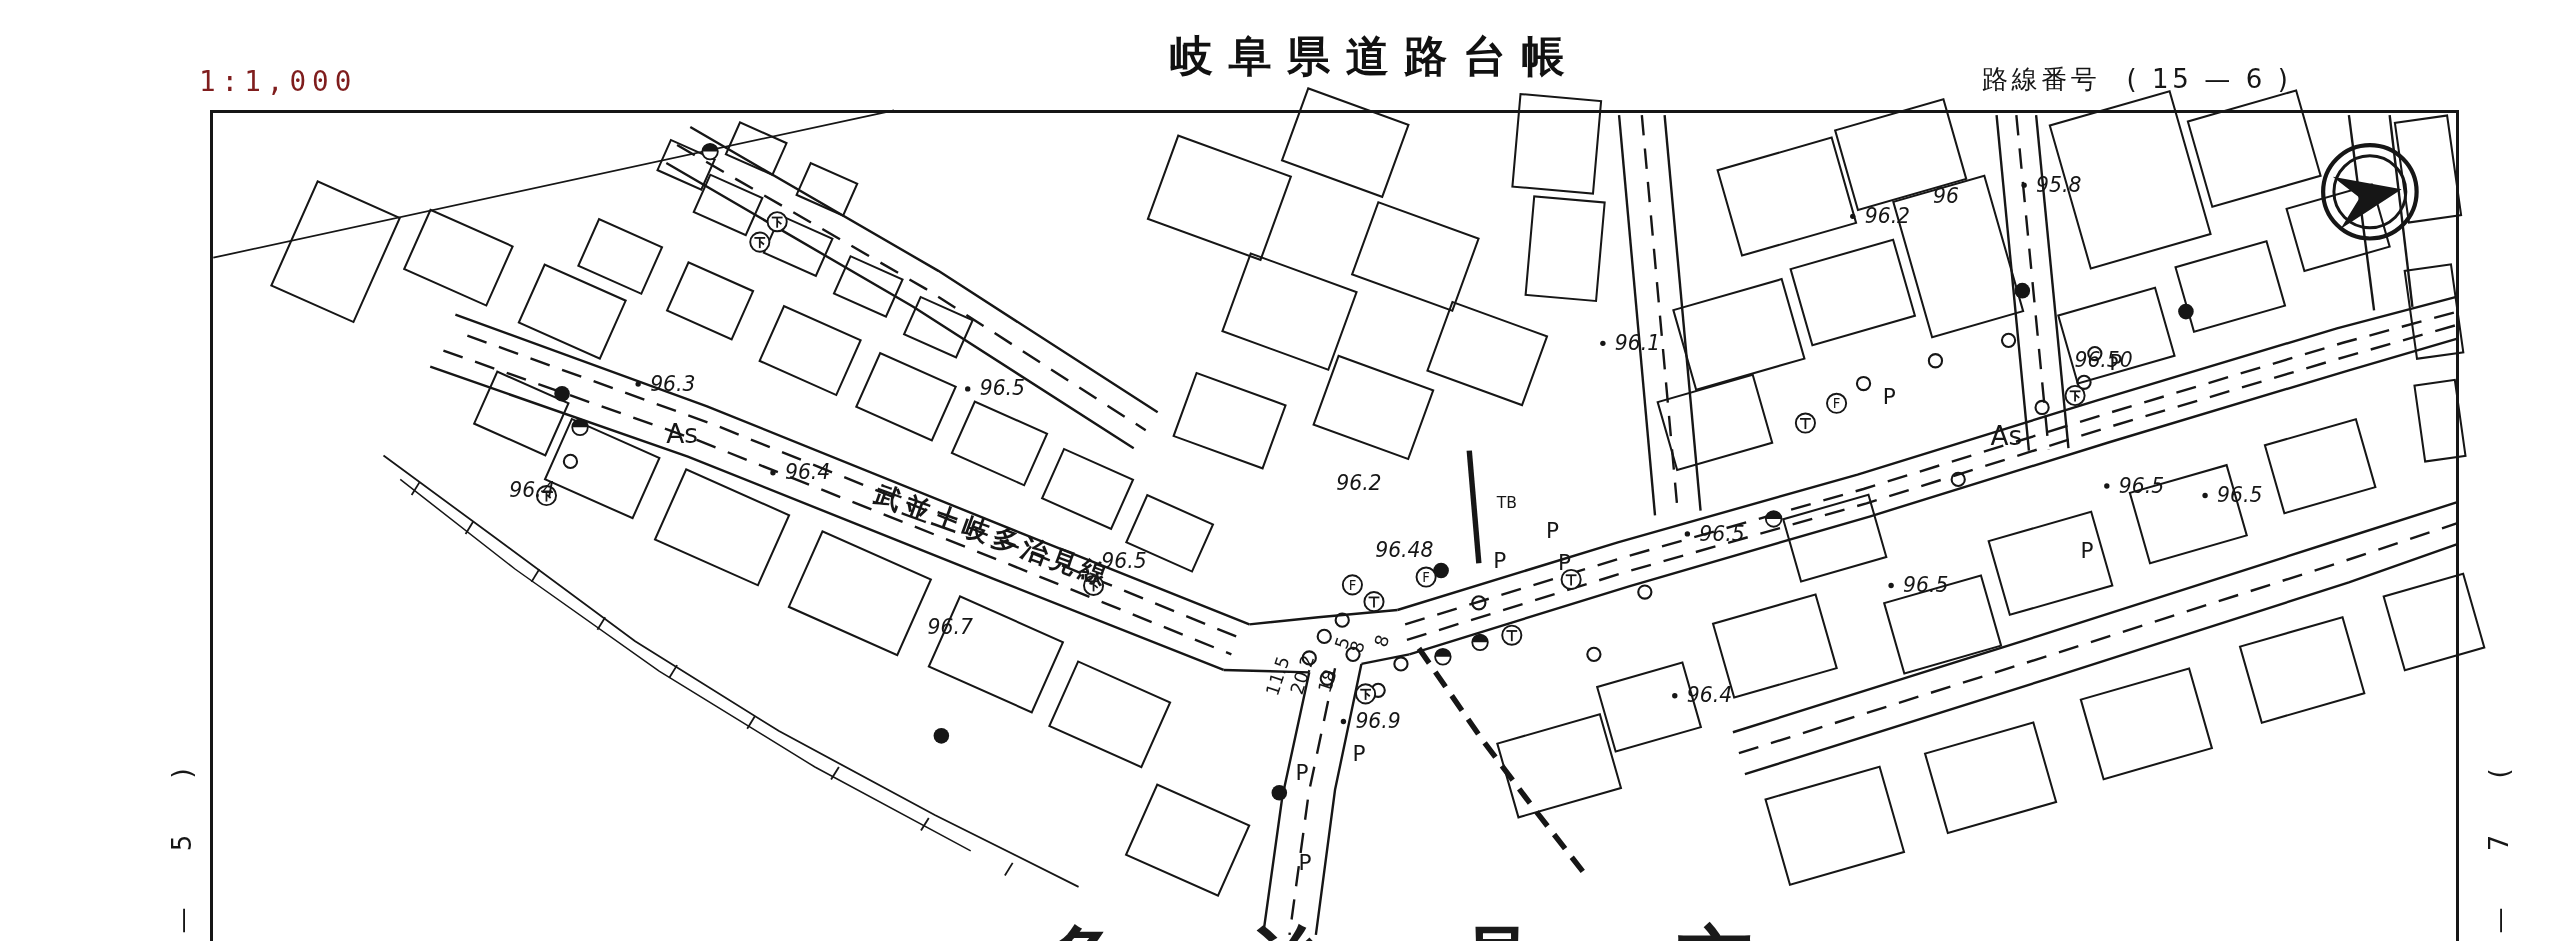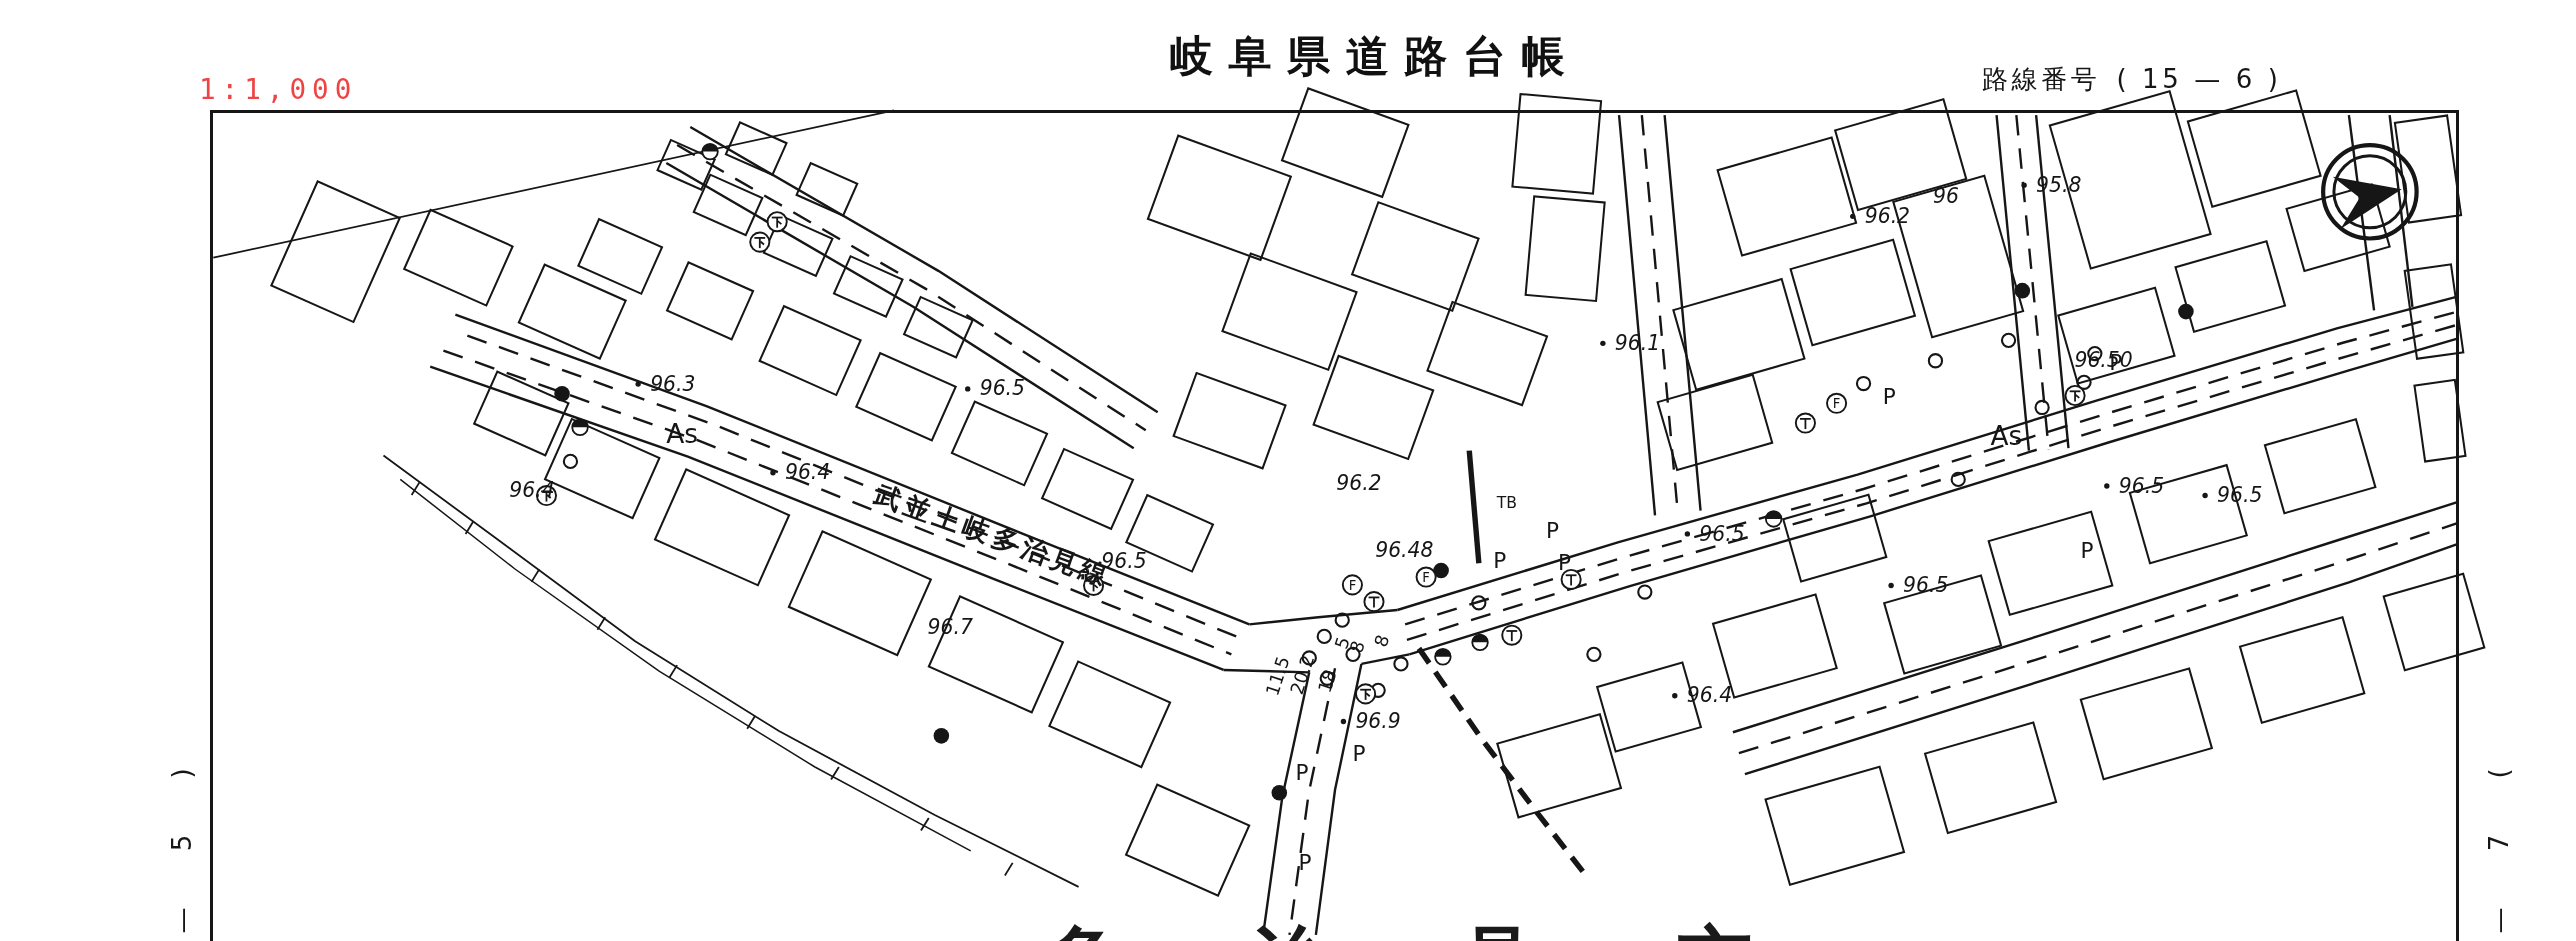--- a/index.html
+++ b/index.html
@@ -1,21 +1,21 @@
 <!DOCTYPE html>
 <html style="font-size:9.6px"><head>
 <meta charset="utf-8">
 <style>
   html,body{margin:0;padding:0;width:2576px;height:942px;background:#ffffff;overflow:hidden;position:relative;}
   *{box-sizing:border-box;}
   #frame{position:absolute;border:3.6px solid #161616;border-bottom:none;}
-  #scale{position:absolute;left:199px;top:65px;font-family:"DejaVu Sans Mono",monospace;font-size:27.6px;letter-spacing:6px;color:#ef4444;margin-top:8px;}
+  #scale{position:absolute;left:199px;top:65px;font-family:"DejaVu Sans Mono",monospace;font-size:27.6px;letter-spacing:6px;color:#7f1d1d;}
   #title{position:absolute;left:1375px;top:28px;transform:translateX(-50%);font-family:"Liberation Sans",sans-serif;font-weight:bold;font-size:43px;letter-spacing:15.6px;color:#111;white-space:nowrap;}
   #route{position:absolute;left:1982px;top:62px;font-family:"Liberation Sans",sans-serif;font-size:26px;letter-spacing:3.6px;color:#161616;white-space:nowrap;}
-  #route .no{margin-left:16px;font-family:"DejaVu Sans",sans-serif;}
+  #route .no{margin-left:26px;font-family:"DejaVu Sans",sans-serif;}
   .edge-label{position:absolute;font-family:"DejaVu Sans",sans-serif;font-size:26px;letter-spacing:24px;color:#161616;white-space:nowrap;transform:translate(-50%,-50%) rotate(-90deg);}
   #footer{position:absolute;left:0;top:912px;width:100%;height:120px;pointer-events:none;}
   #footer span{position:absolute;transform:translateX(-50%);font-family:"Liberation Sans",sans-serif;font-weight:bold;font-size:74px;color:#1a1a1a;}
   #map{position:absolute;left:0;top:0;}
   svg text{fill:#161616;}
   .elev{font-family:"DejaVu Sans",sans-serif;font-style:italic;}
   .anno{font-family:"DejaVu Sans",sans-serif;}
 </style>
 </head>
 <body>

